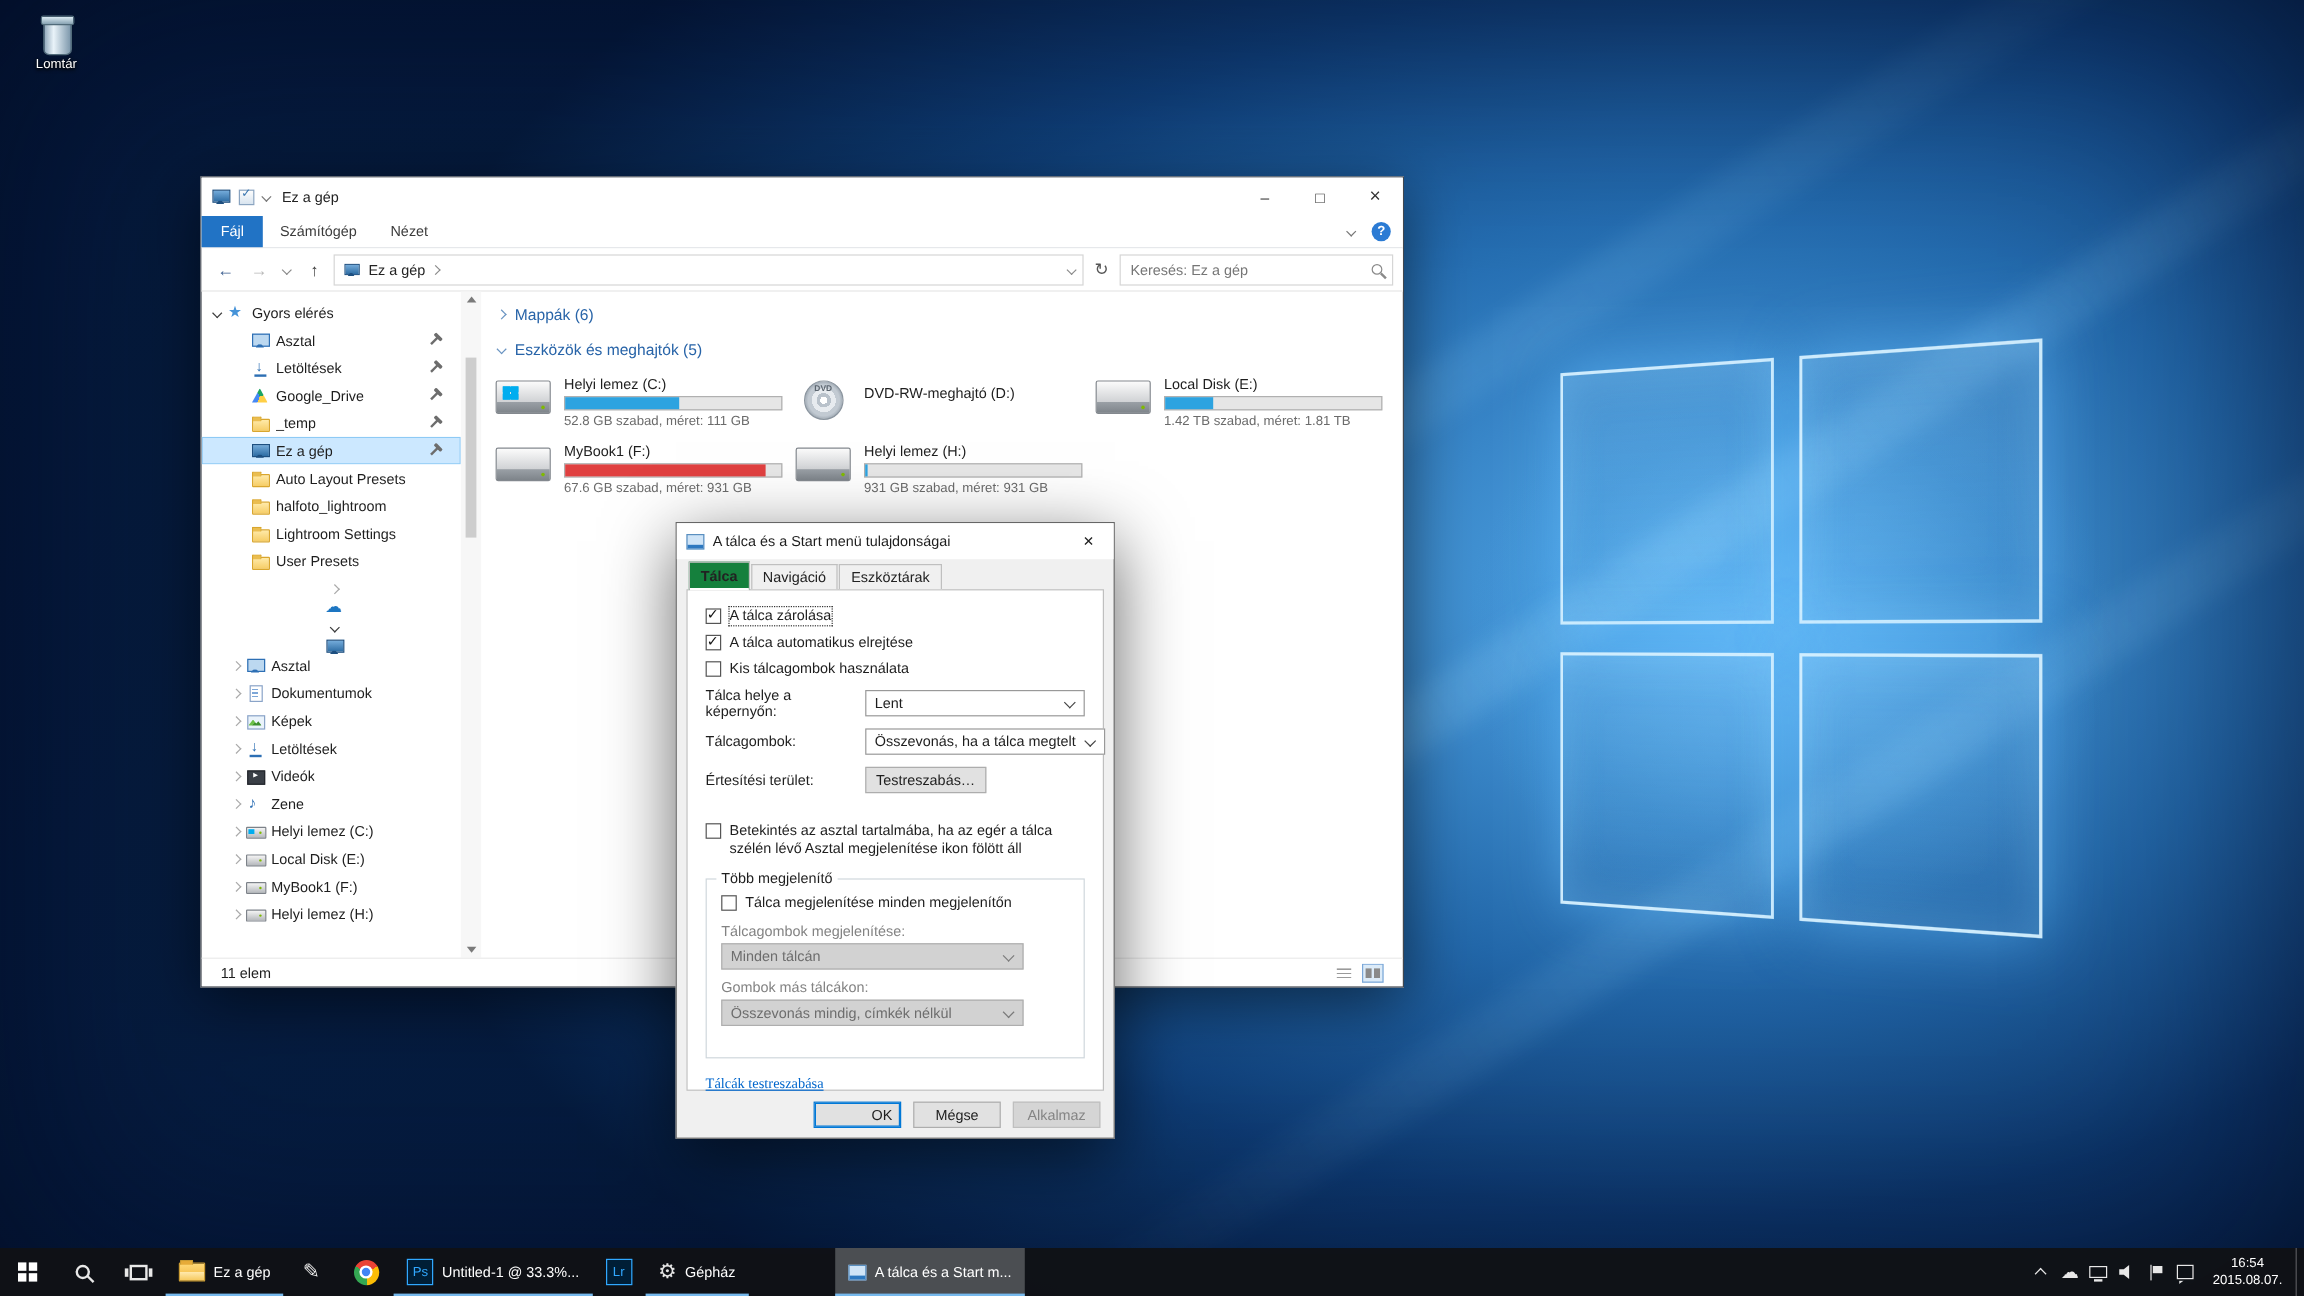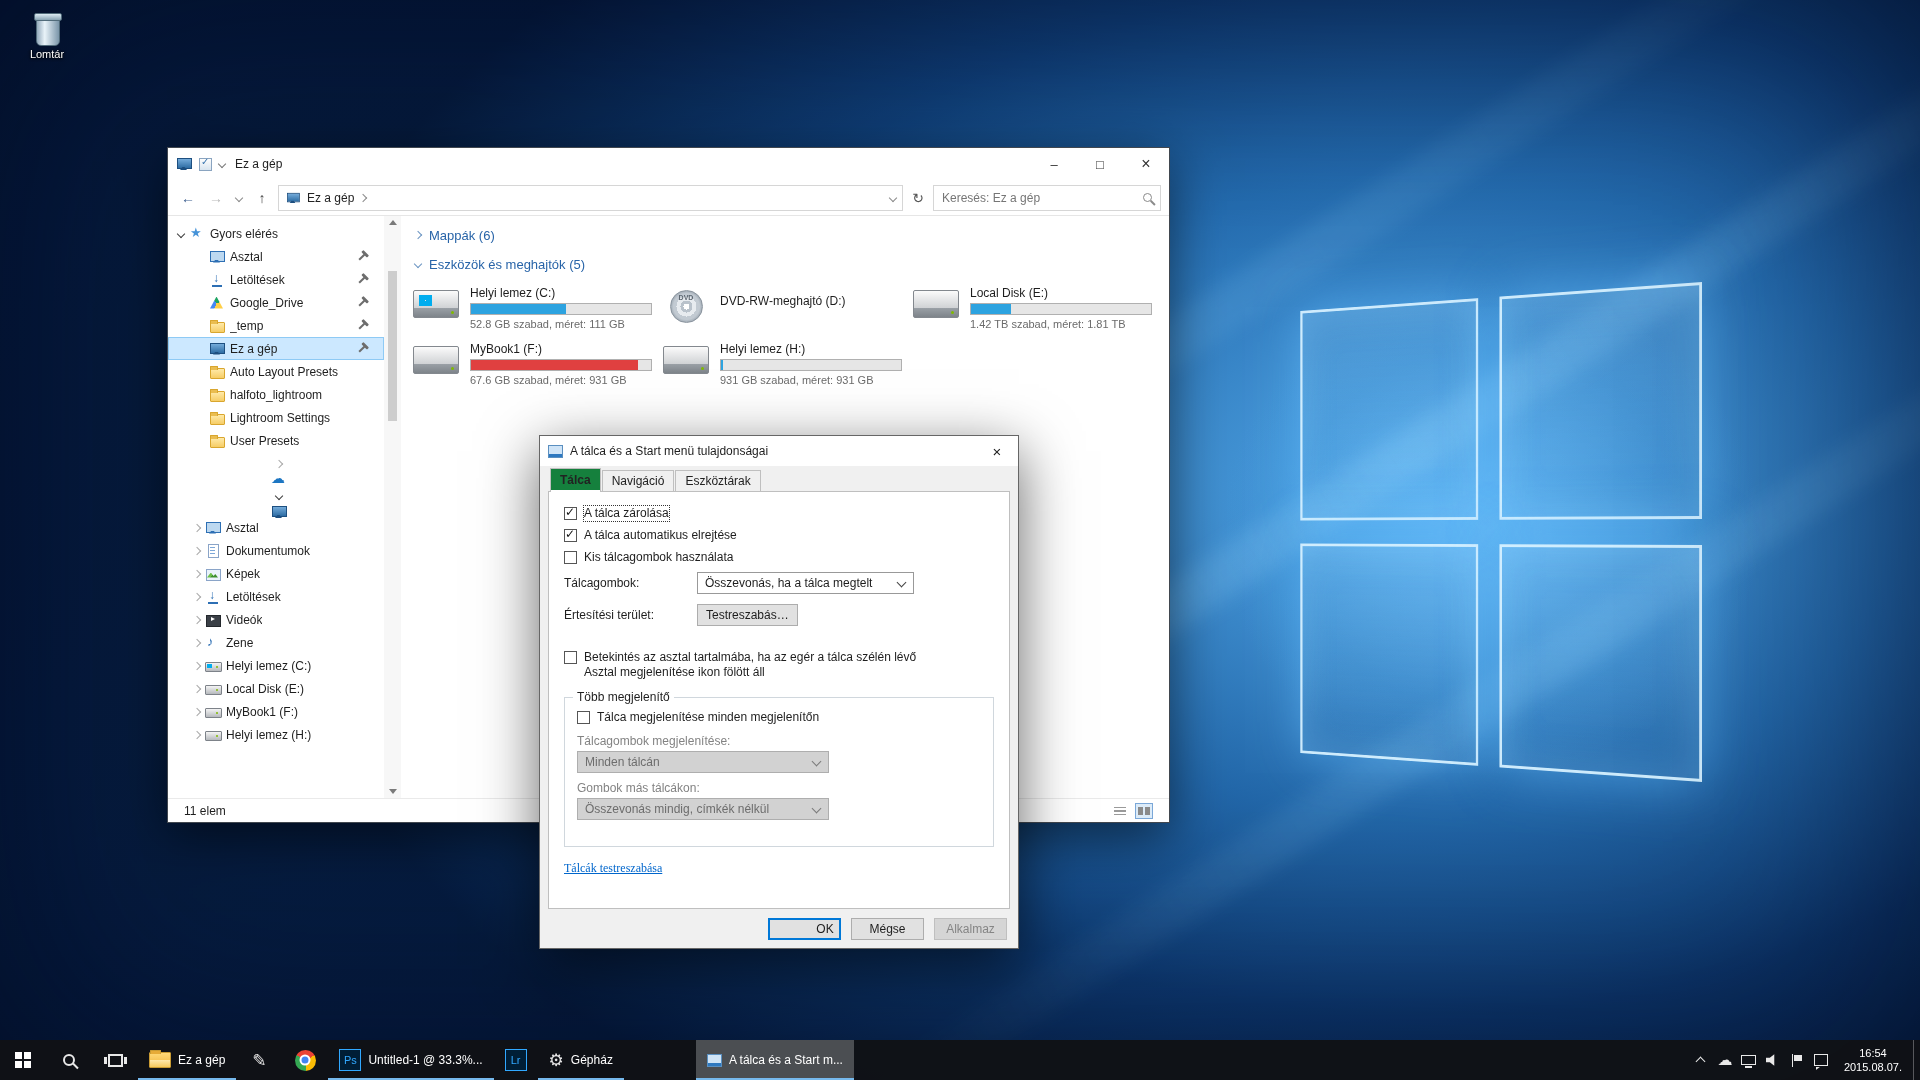--- a/index.html
+++ b/index.html
@@ -128,21 +128,21 @@
   .ic-pics::before{content:"";position:absolute;left:1px;top:3px;width:13px;height:10px;background:#eaf3fb;border:1px solid #8aa4c8;}
   .ic-pics::after{content:"";position:absolute;left:2px;top:7px;width:11px;height:5px;background:linear-gradient(135deg,#6cc04a 50%,#3e8f2e 50%);clip-path:polygon(0 100%,35% 0,60% 70%,75% 30%,100% 100%);}
   .ic-videos::before{content:"";position:absolute;left:1px;top:3px;width:13px;height:10px;background:#3a3f46;border:1px solid #23272c;}
   .ic-videos::after{content:"";position:absolute;left:6px;top:5.5px;border-left:4px solid #fff;border-top:2.5px solid transparent;border-bottom:2.5px solid transparent;}
   .ic-music::before{content:"♪";position:absolute;left:2px;top:-1px;font-size:13px;color:#2d6fb4;}
   .ic-drive::before{content:"";position:absolute;left:0;top:4px;width:15px;height:8px;background:linear-gradient(#f4f4f4,#b6b9bd);border:1px solid #7d8289;border-radius:1px;}
   .ic-drive::after{content:"";position:absolute;left:11px;top:8px;width:2px;height:2px;background:#7fba00;border-radius:50%;}
   .ic-drive.win .flag{position:absolute;left:2px;top:6px;width:5px;height:4px;background:#00adef;z-index:1;}
 
   
-  .dialog{position:absolute;left:539px;top:435px;width:480px;height:514px;background:#f0f0f0;border:1px solid #666;box-shadow:0 16px 55px rgba(0,0,0,.6);}
+  .dialog{position:absolute;left:563px;top:435px;width:366px;height:514px;background:#f0f0f0;border:1px solid #666;box-shadow:0 16px 55px rgba(0,0,0,.6);}
   .dlg-title{height:30px;background:#fff;display:flex;align-items:center;padding-left:8px;gap:7px;}
   .mini-win{width:15px;height:13px;border:1px solid #5a8fc0;background:#cfe4f7;position:relative;flex:none;}
   .mini-win::after{content:"";position:absolute;left:0;right:0;bottom:0;height:3px;background:#2d78c0;}
   .dlg-close{margin-left:auto;width:42px;height:30px;display:flex;align-items:center;justify-content:center;color:#222;font-size:15px;}
   .dlg-tabs{position:absolute;left:10px;top:34px;display:flex;z-index:2;}
   .tab{height:21px;padding:0 9px;display:flex;align-items:center;background:#f0f0f0;border:1px solid #bfbfbf;border-bottom:none;margin-right:1px;color:#222;}
   .tab.active{background:#15803d;height:23px;margin-top:-2px;position:relative;font-weight:bold;}
   .tab.active::after{content:"";position:absolute;left:0;right:0;bottom:-1px;height:2px;background:#fff;}
   .dlg-page{position:absolute;left:8px;right:8px;top:55px;bottom:39px;background:#fff;border:1px solid #bfbfbf;padding:14px 15px 0 15px;}
   .cb-row{display:flex;align-items:flex-start;margin-bottom:7px;}
@@ -245,20 +245,35 @@
           </div>
         <div class="cap-btn">
             <span>□</span>
           </div>
         <div class="cap-btn">
             <span style="font-size:16px;">×</span>
           </div>
       </div>
     </div>
 
+    <div class="menubar">
+      <div class="mn-file">
+          <span>Fájl</span>
+        </div>
+      <div class="mn-tab">
+          <span>Számítógép</span>
+        </div>
+      <div class="mn-tab">
+          <span>Nézet</span>
+        </div>
+      <div class="mn-right">
+        <span class="chv down"></span>
+        <span class="help-ic">?</span>
+      </div>
+    </div>
 
     <div class="addrrow">
       <div class="nav-btn">←</div>
       <div class="nav-btn dis">→</div>
       <div class="nav-btn sm">
           <span class="chv down"></span>
         </div>
       <div class="nav-btn" style="color:#444;">↑</div>
       <div class="addr">
         <span class="ic ic-pc" style="transform:scale(.85);"></span>
@@ -504,20 +519,26 @@
       <div class="cb-row">
         <span class="cb checked"></span>
         <span class="cb-lbl">A tálca automatikus elrejtése</span>
       </div>
       <div class="cb-row">
         <span class="cb"></span>
         <span class="cb-lbl">Kis tálcagombok használata</span>
       </div>
 
       <div class="fieldrow">
+        <span class="flabel">Tálca helye a képernyőn:</span>
+        <span class="combo">
+            <span>Lent</span>
+          </span>
+      </div>
+      <div class="fieldrow">
         <span class="flabel">Tálcagombok:</span>
         <span class="combo">
             <span>Összevonás, ha a tálca megtelt</span>
           </span>
       </div>
       <div class="fieldrow" style="margin-top:10px;">
         <span class="flabel">Értesítési terület:</span>
         <span class="push-btn">
             <span>Testreszabás…</span>
           </span>

